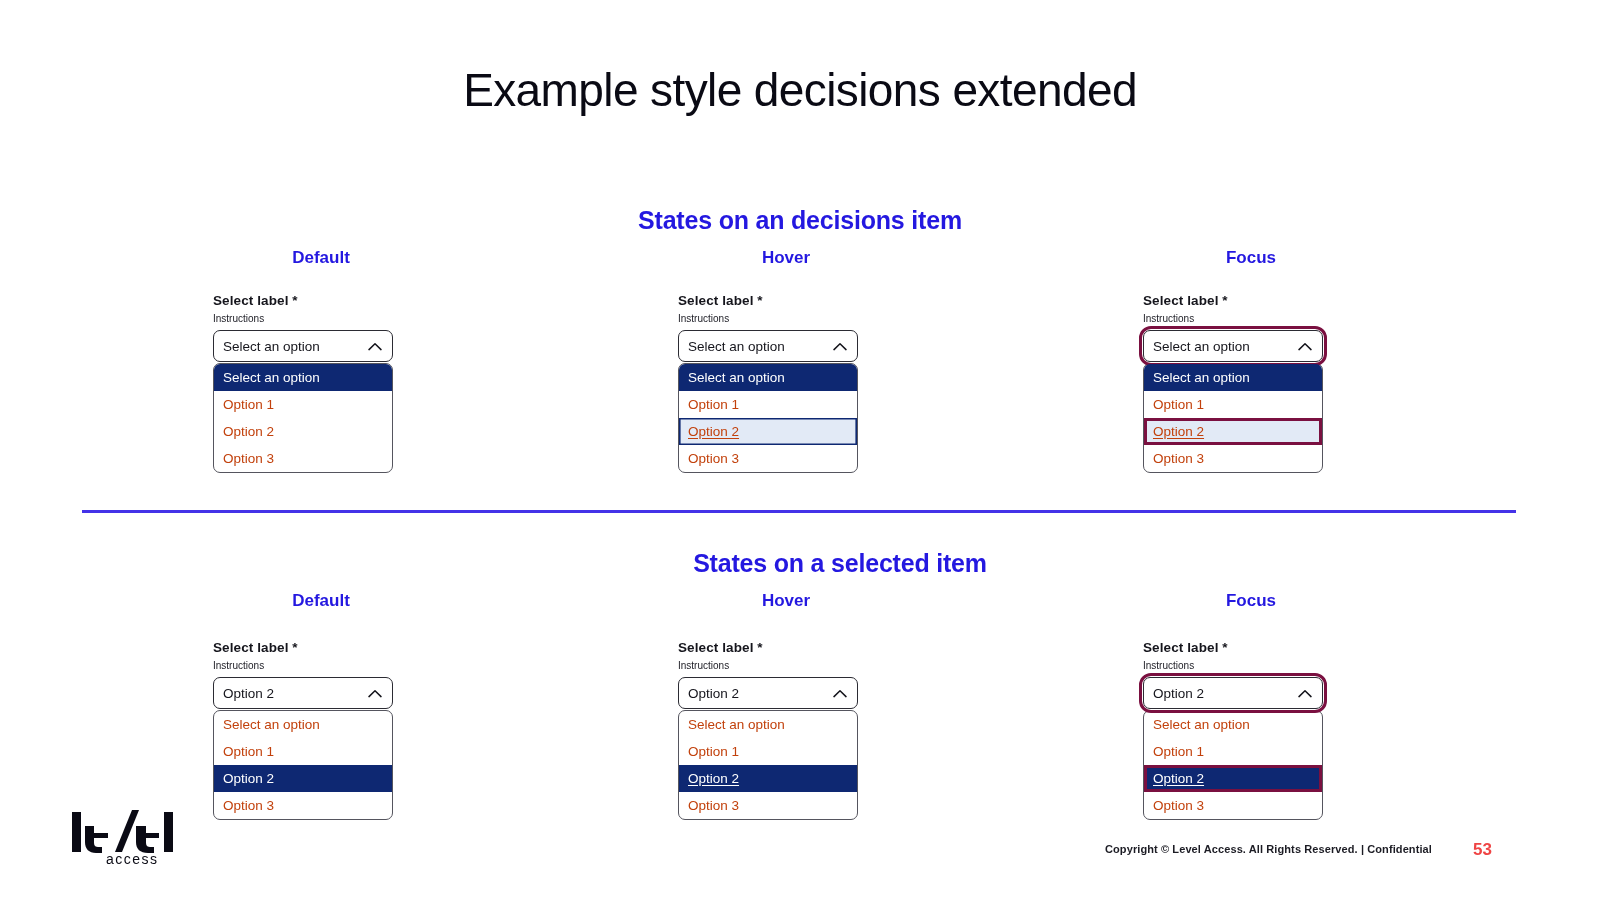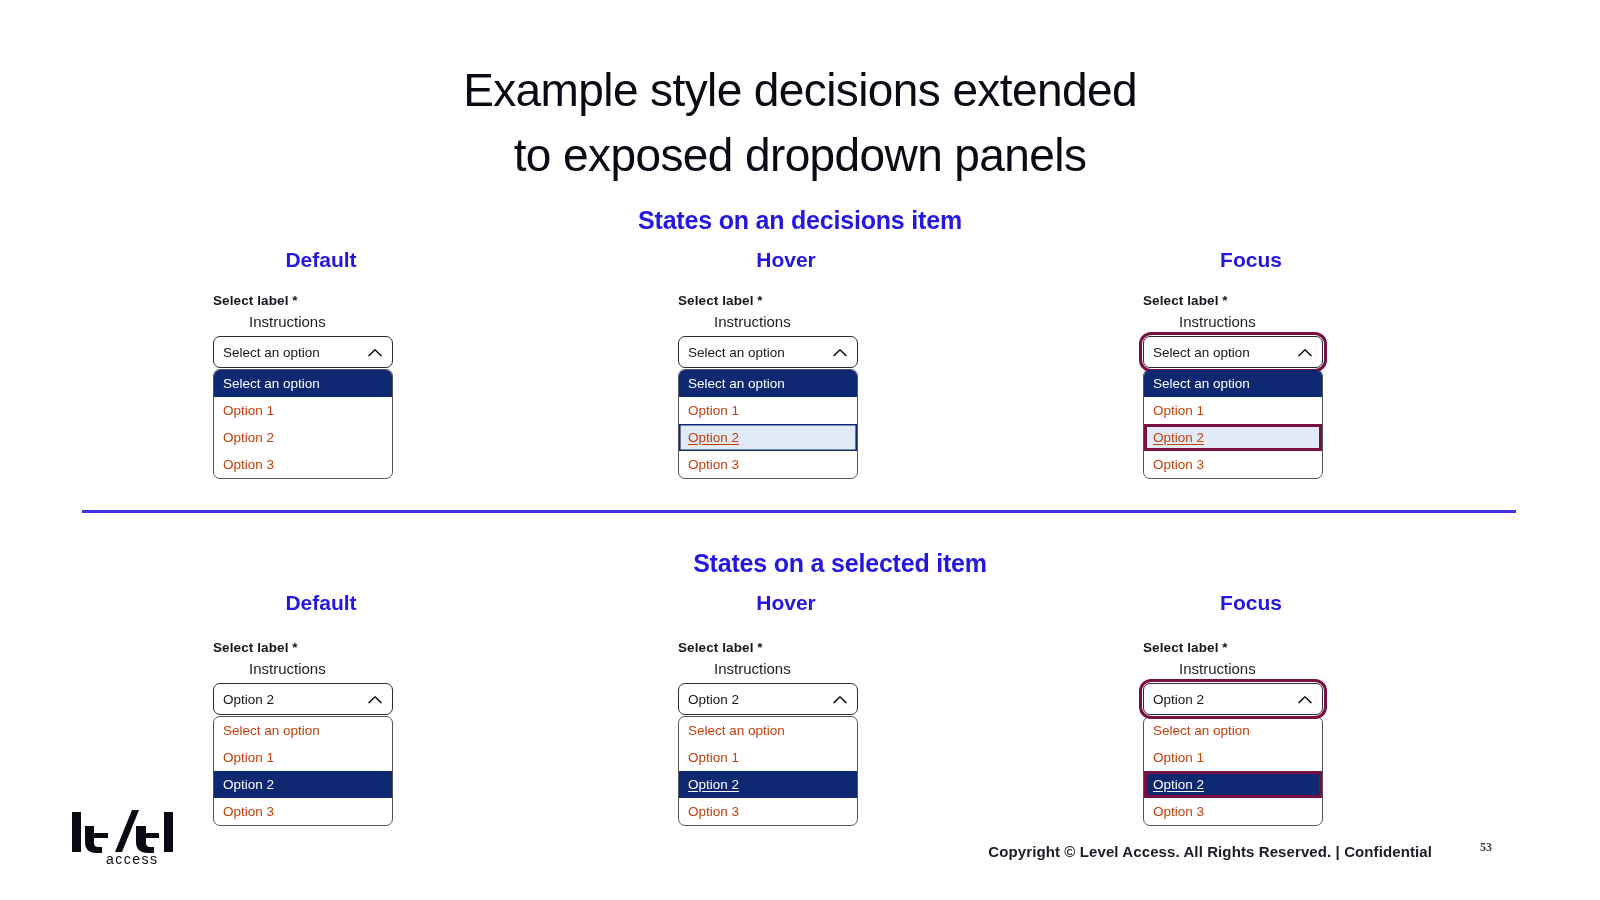--- a/index.html
+++ b/index.html
@@ -22,40 +22,39 @@
 
   .section-title {
     position: absolute; width: 1600px; left: 0; text-align: center;
     font-size: 25px; font-weight: 700; color: #2418e0;
     letter-spacing: -0.2px;
   }
   #sect1-title { top: 206px; }
   #sect2-title { top: 549px; margin-left: 40px; }
 
   .col-title {
-    position: absolute; font-size: 21px; font-weight: 700;
+    position: absolute; font-size: 17px; font-weight: 700;
     color: #2418e0; text-align: center; width: 220px;
   }
 
   .divider {
     position: absolute; left: 82px; top: 510px;
     width: 1434px; height: 3px; background: #4432e8;
   }
 
   
   .widget { position: absolute; width: 180px; }
 
   .field-label {
     font-size: 13.5px; font-weight: 700; color: #15151c;
     letter-spacing: 0.1px; margin-bottom: 5px;
   }
   .field-hint {
-    font-size: 15px; font-weight: 400; color: #1c1c24;
+    font-size: 10px; font-weight: 400; color: #1c1c24;
     margin-bottom: 6px;
-    margin-left: 36px;
   }
 
   .trigger-wrap { position: relative; }
   .trigger {
     position: relative;
     height: 32px; border: 1.3px solid #2b2b33; border-radius: 7px;
     background: #ffffff;
     display: flex; align-items: center;
     padding: 0 8px 0 9px;
     font-size: 13.5px; color: #15151c;
@@ -112,36 +111,35 @@
   .opt.foc .lbl { text-decoration: underline; text-underline-offset: 2px; }
   .opt.sel.foc { background: #0e2872; }
   .opt.sel.foc .lbl { color: #ffffff; }
 
   
   .logo { position: absolute; left: 72px; top: 808px; width: 108px; }
   .logo svg { display: block; }
 
   .copyright {
     position: absolute; right: 168px; top: 843px;
-    font-size: 15px; font-weight: 700; color: #1c1c24;
+    font-size: 11px; font-weight: 700; color: #1c1c24;
     letter-spacing: 0.1px;
   }
   .page-num {
     position: absolute; right: 108px; top: 840px;
-    font-size: 12px; font-weight: 700; color: #404040; font-family: Liberation Serif, serif;
+    font-size: 17px; font-weight: 700; color: #ef4444;
   }
 </style>
 </head>
 <body>
 
 <div id="slide">
 
   <h1 class="deck-title">
     <span class="line">Example style decisions extended</span>
-    <span class="line">to exposed dropdown panels</span>
   </h1>
 
   <div class="section-title" id="sect1-title">States on an decisions item</div>
 
   <div class="section-title" id="sect2-title">States on a selected item</div>
 
   <div class="divider"></div>
 
   <div id="columns-root">
       <div class="col-title" style="left: 211px; top: 248px;">Default</div>

